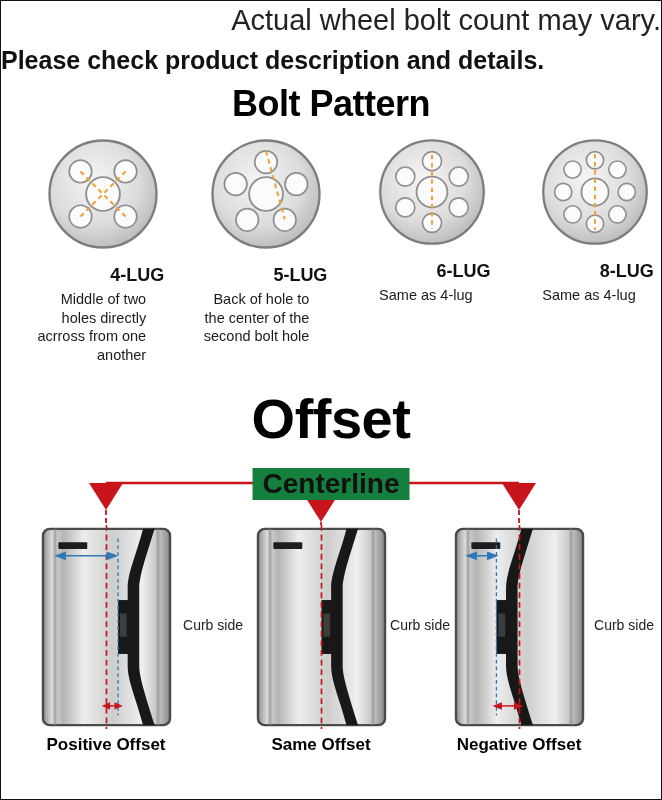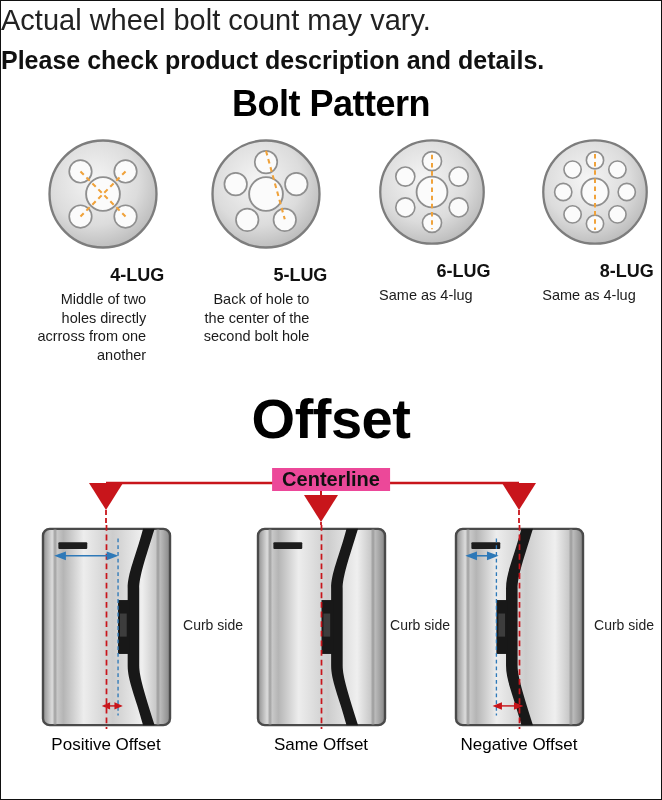--- a/index.html
+++ b/index.html
@@ -7,37 +7,37 @@
   .page {
     width:662px; height:800px; background:#fff; overflow:hidden;
     font-family:"Liberation Sans", sans-serif; color:#1b1b1b;
     border:1px solid #111; position:relative;
   }
   .title {
     font-size:46px; font-weight:900; text-align:center; color:#000;
     letter-spacing:-1px; margin-top:5px; line-height:1.05;
     -webkit-text-stroke:1.2px #000;
   }
-  .subtitle { font-size:29px; font-weight:400; text-align:left; margin-top:3px; color:#222; }
+  .subtitle { font-size:29px; font-weight:400; text-align:right; margin-top:3px; color:#222; }
   .note { font-size:25px; font-weight:700; text-align:left; margin-top:9px; color:#111; }
   .section-title { font-size:36px; font-weight:800; text-align:center; margin-top:8px; color:#000; letter-spacing:-0.5px; }
   .offset-heading { font-size:56px; margin-top:10px; }
   .lug-row { display:flex; justify-content:space-evenly; margin-top:8px; }
   .lug-col { width:156px; text-align:right; }
   .lug-label { font-size:18px; font-weight:700; margin-top:6px; color:#111; }
   .lug-desc { font-size:14.5px; line-height:1.28; margin:4px auto 12px; width:120px; color:#1b1b1b; }
   .offset-visual { position:relative; height:300px; margin-top:16px; }
   .overlay-svg { position:absolute; left:0; top:0; }
   .centerline-label {
     position:absolute; left:50%; top:1px; transform:translateX(-50%);
-    background:#ec4899; padding:0 10px; font-size:20px; font-weight:600; color:#111; z-index:2;
+    background:#15803d; padding:0 10px; font-size:28px; font-weight:600; color:#111; z-index:2;
   }
   .xsec { position:absolute; top:58px; }
   .curb { position:absolute; top:150px; transform:translateX(-50%); font-size:14px; color:#222; white-space:nowrap; }
-  .offset-label { position:absolute; top:268px; transform:translateX(-50%); font-size:17px; font-weight:400; color:#000; white-space:nowrap; }
+  .offset-label { position:absolute; top:268px; transform:translateX(-50%); font-size:17px; font-weight:700; color:#000; white-space:nowrap; }
 </style>
 </head>
 <body>
 
 <div class="page">
 
   <div>
     <div class="subtitle">Actual wheel bolt count may vary.</div>
     <div class="note">Please check product description and details.</div>
   </div>

